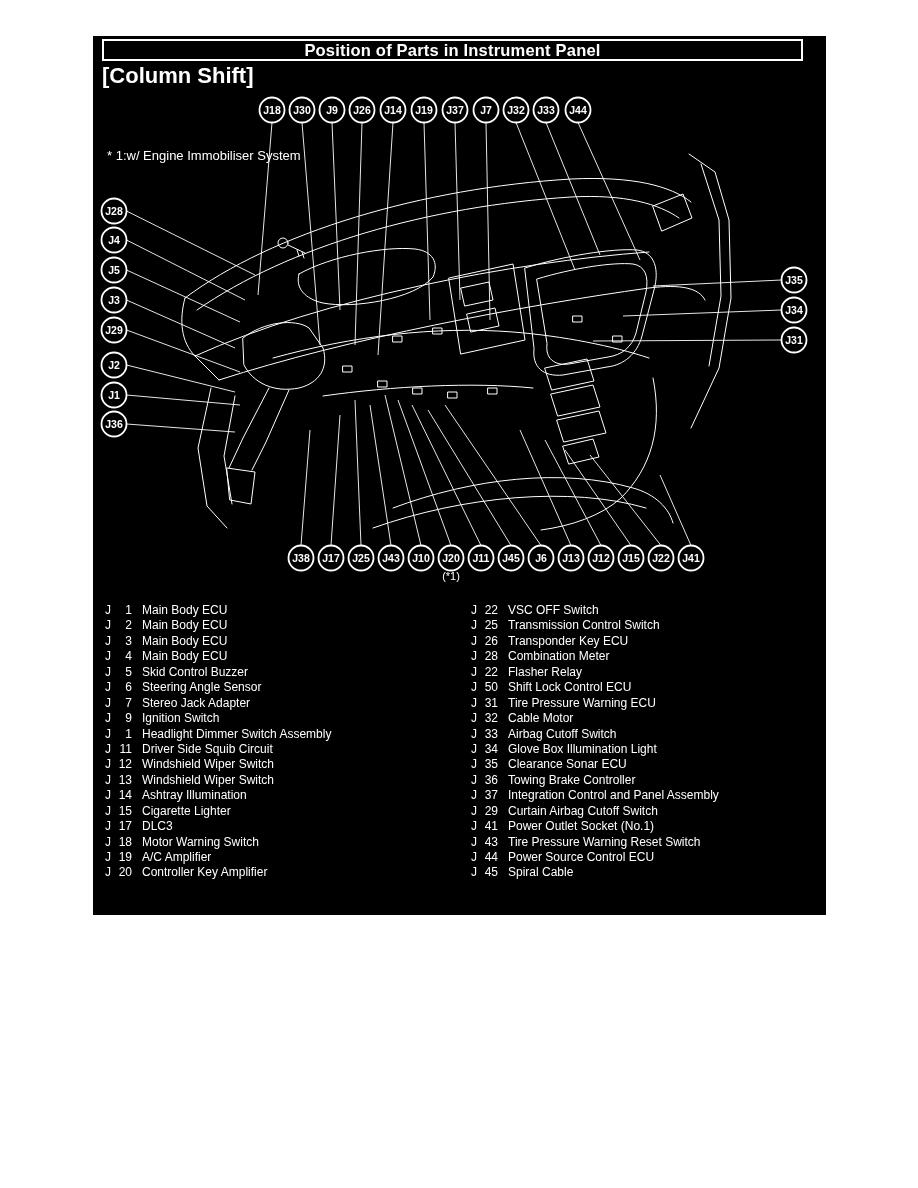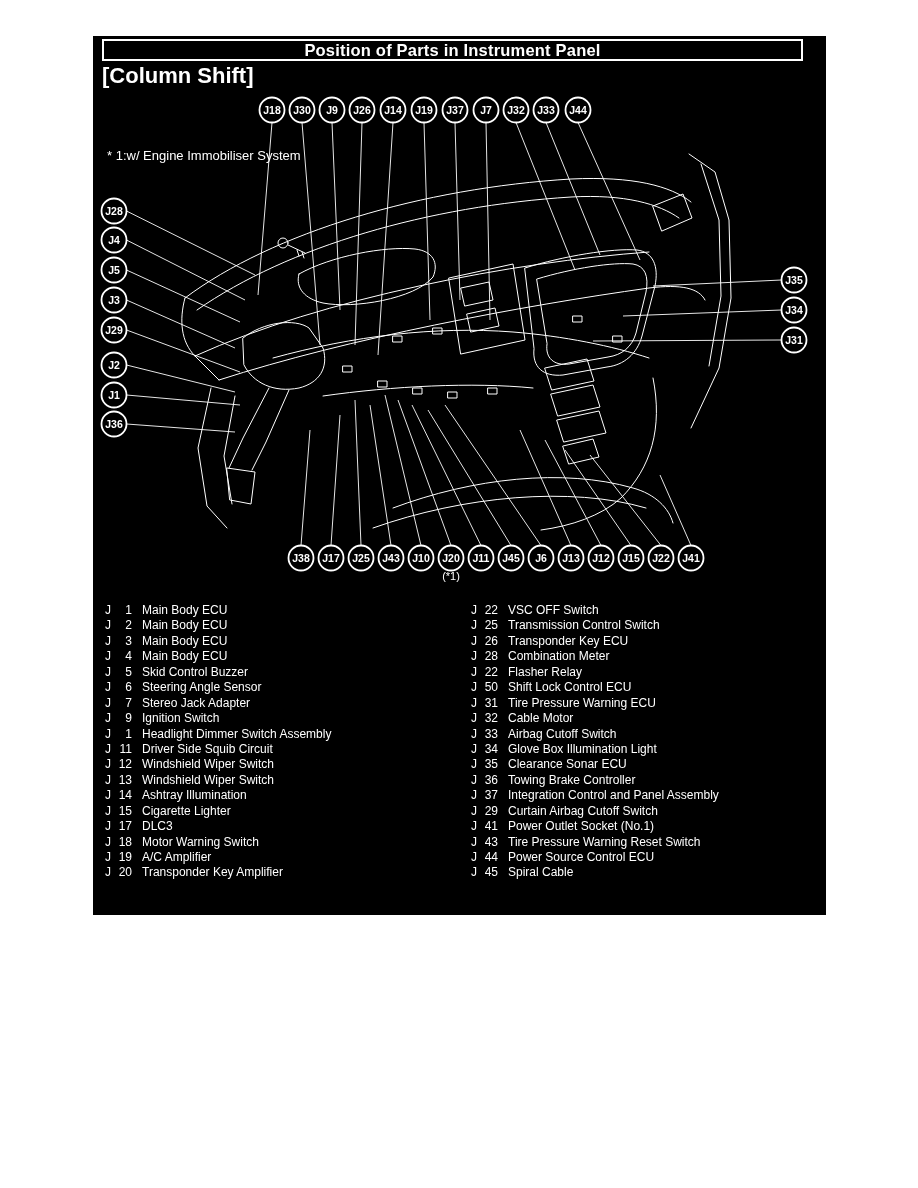--- a/index.html
+++ b/index.html
@@ -281,21 +281,21 @@
     <div class="lrow"><span class="lj">J</span><span class="ln">9</span><span class="lt">Ignition Switch</span></div>
     <div class="lrow"><span class="lj">J</span><span class="ln">1</span><span class="lt">Headlight Dimmer Switch Assembly</span></div>
     <div class="lrow"><span class="lj">J</span><span class="ln">11</span><span class="lt">Driver Side Squib Circuit</span></div>
     <div class="lrow"><span class="lj">J</span><span class="ln">12</span><span class="lt">Windshield Wiper Switch</span></div>
     <div class="lrow"><span class="lj">J</span><span class="ln">13</span><span class="lt">Windshield Wiper Switch</span></div>
     <div class="lrow"><span class="lj">J</span><span class="ln">14</span><span class="lt">Ashtray Illumination</span></div>
     <div class="lrow"><span class="lj">J</span><span class="ln">15</span><span class="lt">Cigarette Lighter</span></div>
     <div class="lrow"><span class="lj">J</span><span class="ln">17</span><span class="lt">DLC3</span></div>
     <div class="lrow"><span class="lj">J</span><span class="ln">18</span><span class="lt">Motor Warning Switch</span></div>
     <div class="lrow"><span class="lj">J</span><span class="ln">19</span><span class="lt">A/C Amplifier</span></div>
-    <div class="lrow"><span class="lj">J</span><span class="ln">20</span><span class="lt">Transponder Key Amplifier</span></div>
+    <div class="lrow"><span class="lj">J</span><span class="ln">20</span><span class="lt">Controller Key Amplifier</span></div>
   </div>
 
   <div class="lcol" id="lcol-right">
     <div class="lrow"><span class="lj">J</span><span class="ln">22</span><span class="lt">VSC OFF Switch</span></div>
     <div class="lrow"><span class="lj">J</span><span class="ln">25</span><span class="lt">Transmission Control Switch</span></div>
     <div class="lrow"><span class="lj">J</span><span class="ln">26</span><span class="lt">Transponder Key ECU</span></div>
     <div class="lrow"><span class="lj">J</span><span class="ln">28</span><span class="lt">Combination Meter</span></div>
     <div class="lrow"><span class="lj">J</span><span class="ln">22</span><span class="lt">Flasher Relay</span></div>
     <div class="lrow"><span class="lj">J</span><span class="ln">50</span><span class="lt">Shift Lock Control ECU</span></div>
     <div class="lrow"><span class="lj">J</span><span class="ln">31</span><span class="lt">Tire Pressure Warning ECU</span></div>

